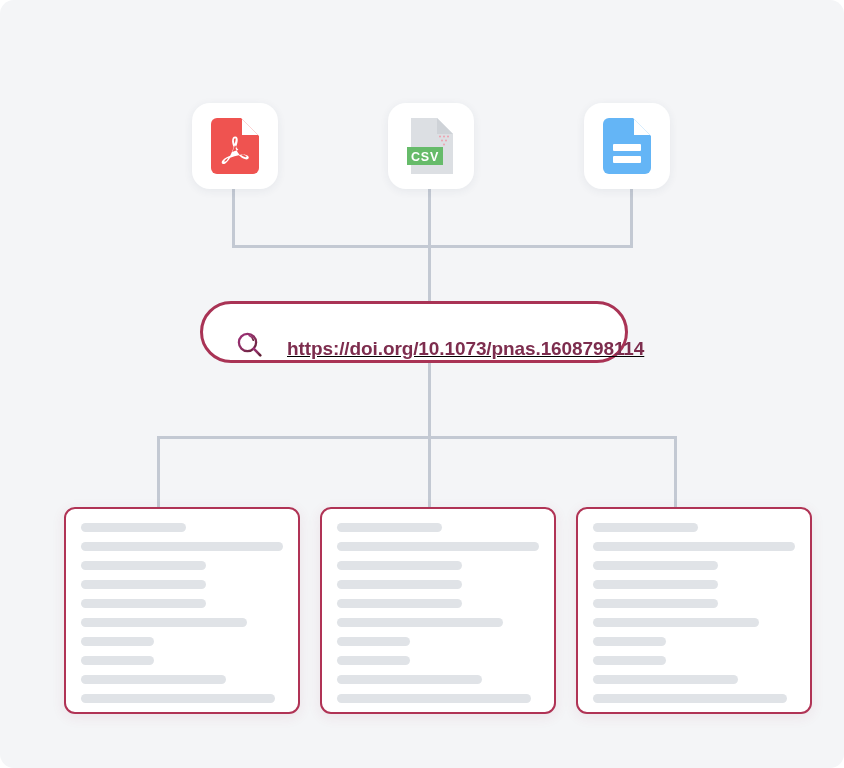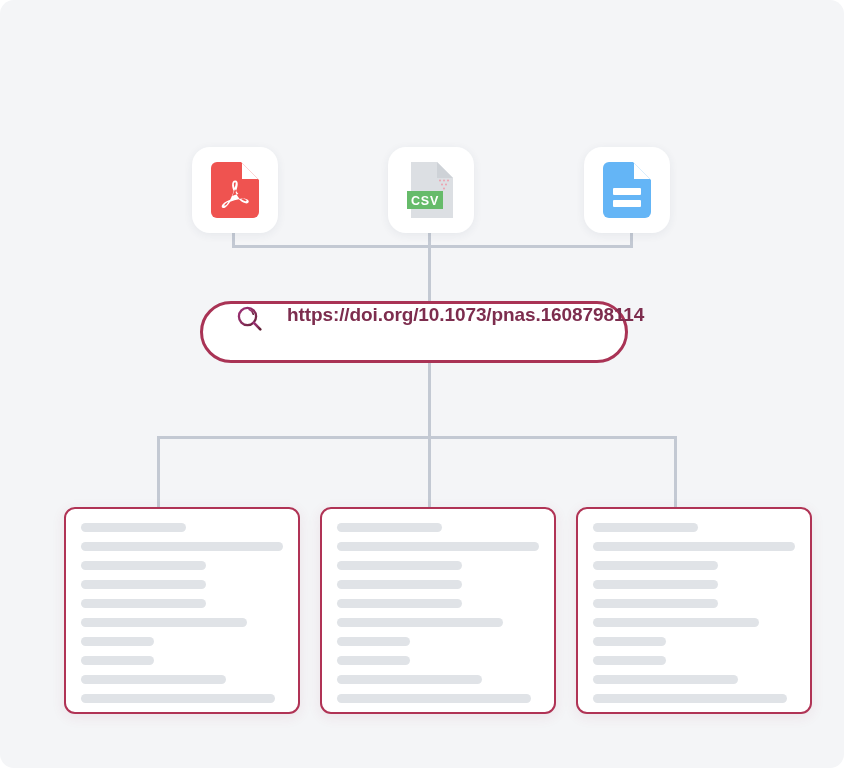--- a/index.html
+++ b/index.html
@@ -58,42 +58,42 @@
   .tile {
     position: absolute;
     width: 86px;
     height: 86px;
     background: #ffffff;
     border-radius: 18px;
     box-shadow: 0 2px 10px rgba(38, 50, 80, 0.07);
     display: flex;
     align-items: center;
     justify-content: center;
-    margin-top: 44px;
   }
   .tile-pdf  { left: 192px; top: 103px; }
   .tile-csv  { left: 388px; top: 103px; }
   .tile-doc  { left: 584px; top: 103px; }
 
   .tile svg { display: block; }
 
   
   .search-pill {
     position: absolute;
     left: 200px;
     top: 301px;
     width: 428px;
     height: 62px;
     box-sizing: border-box;
     background: #ffffff;
     border: 3px solid #a93355;
     border-radius: 31px;
     display: flex;
-    align-items: flex-start;
+    align-items: flex-end;
     padding-left: 32px;
+    text-decoration: underline;
   }
   .search-icon { flex: 0 0 auto; display: block; }
   .search-text {
     margin-left: 22px;
     font-family: "Liberation Sans", sans-serif;
     font-size: 19px;
     font-weight: 700;
     letter-spacing: -0.1px;
     color: #7d2d4e;
     white-space: nowrap;

